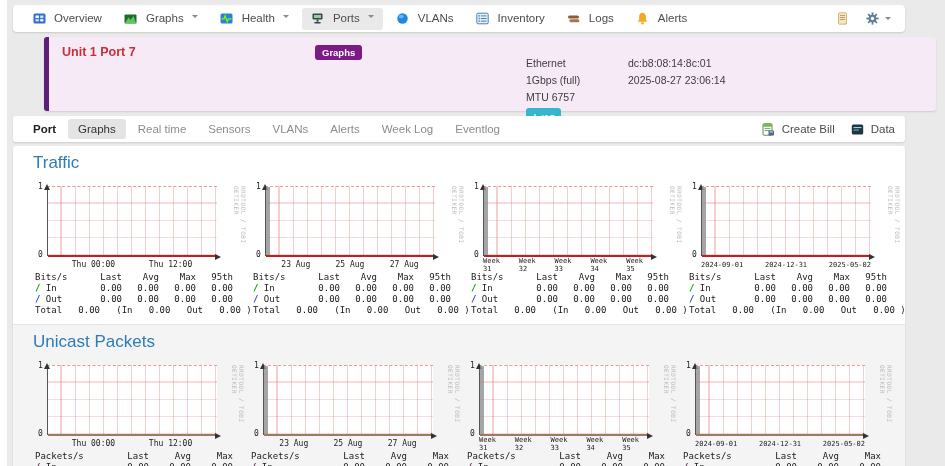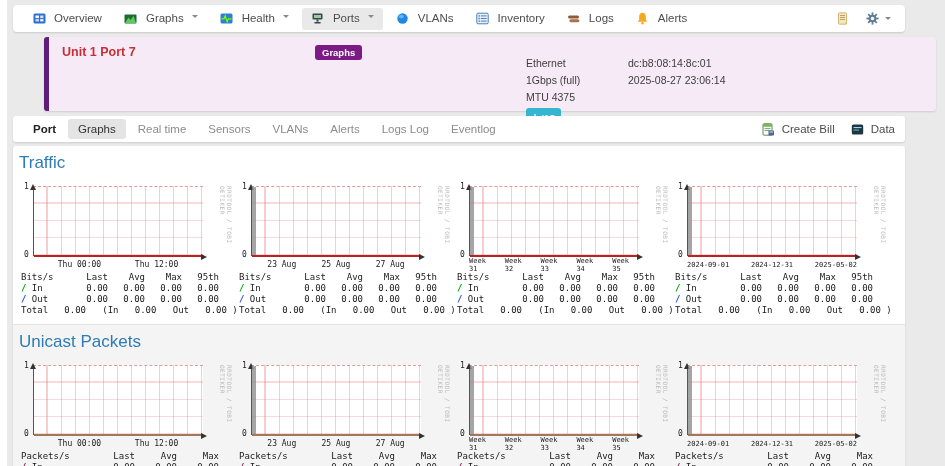--- a/index.html
+++ b/index.html
@@ -34,21 +34,21 @@
             border-radius:3px; box-shadow:0 1px 2px rgba(0,0,0,.12); display:flex; align-items:center; padding:0 10px; }
   .tab { font-size:11.5px; color:#8c8c8c; padding:4px 10px; border-radius:3px; cursor:pointer; white-space:nowrap; }
   .tab.strong { color:#222; font-weight:bold; }
   .tab.active { background:#e4e4e4; color:#333; }
   .tab-actions { margin-left:auto; display:flex; align-items:flex-end; gap:16px;padding-left:48px; }
   .tab-action { display:flex; align-items:center; gap:6px; font-size:11.5px; color:#4d4d4d; cursor:pointer; }
 
   
   .main-card { position:absolute; left:13px; top:146px; width:892px; height:340px; background:#fff;
                border-radius:3px 3px 0 0; box-shadow:0 1px 2px rgba(0,0,0,.12); overflow:hidden; }
-  .section { padding:7px 12px 8px 6px; }
+  .section { padding:7px 12px 8px 20px; }
   .section.alt { background:#f4f4f4; border-top:1px solid #e3e3e3; }
   .section-title { font-size:17px; color:#2d7cb5; font-weight:500; margin-bottom:8px; }
   .graphs-row { display:flex; gap:4px; }
 
   
   .graph-panel { width:214px; position:relative; }
   .plotwrap { position:relative; padding:5px 14px 0 14px; height:78px; }
   .plot { position:relative; width:170px; height:70px; background:#fff;
           border-left:1px solid #555; border-top:1px dashed #e59a9a;
           background-image:
@@ -199,36 +199,36 @@
 </div>
 
 <div class="port-panel">
   <div class="port-title">Unit 1 Port 7</div>
   <div class="status-badge">Graphs</div>
   <div class="port-meta" id="port-meta">
       <span>Ethernet</span>
       <span>dc:b8:08:14:8c:01</span>
       <span>1Gbps (full)</span>
       <span>2025-08-27 23:06:14</span>
-      <span>MTU 4375</span>
+      <span>MTU 6757</span>
       <span></span>
       <span><span class="tag-badge">dot1Q</span></span>
       <span></span>
     </div>
 </div>
 
 <div class="tabbar">
   <div id="tab-items" style="display:flex;align-items:center;gap:2px;">
       <div class="tab strong">Port</div>
       <div class="tab active">Graphs</div>
       <div class="tab">Real time</div>
       <div class="tab">Sensors</div>
       <div class="tab">VLANs</div>
       <div class="tab">Alerts</div>
-      <div class="tab">Logs Log</div>
+      <div class="tab">Week Log</div>
       <div class="tab">Eventlog</div>
     </div>
   <div class="tab-actions" id="tab-actions">
       <div class="tab-action">
         <span class="icn">
           <svg viewBox="0 0 13 13">
             <rect x="1" y="0.8" width="9" height="11.4" rx="1" fill="#fff" stroke="#5a8a5a"></rect>
             <rect x="1" y="0.8" width="9" height="3" rx="1" fill="#7ab648"></rect>
             <rect x="2.5" y="5.2" width="6" height="0.9" fill="#6a9a6a"></rect>
             <rect x="2.5" y="7" width="6" height="0.9" fill="#6a9a6a"></rect>

